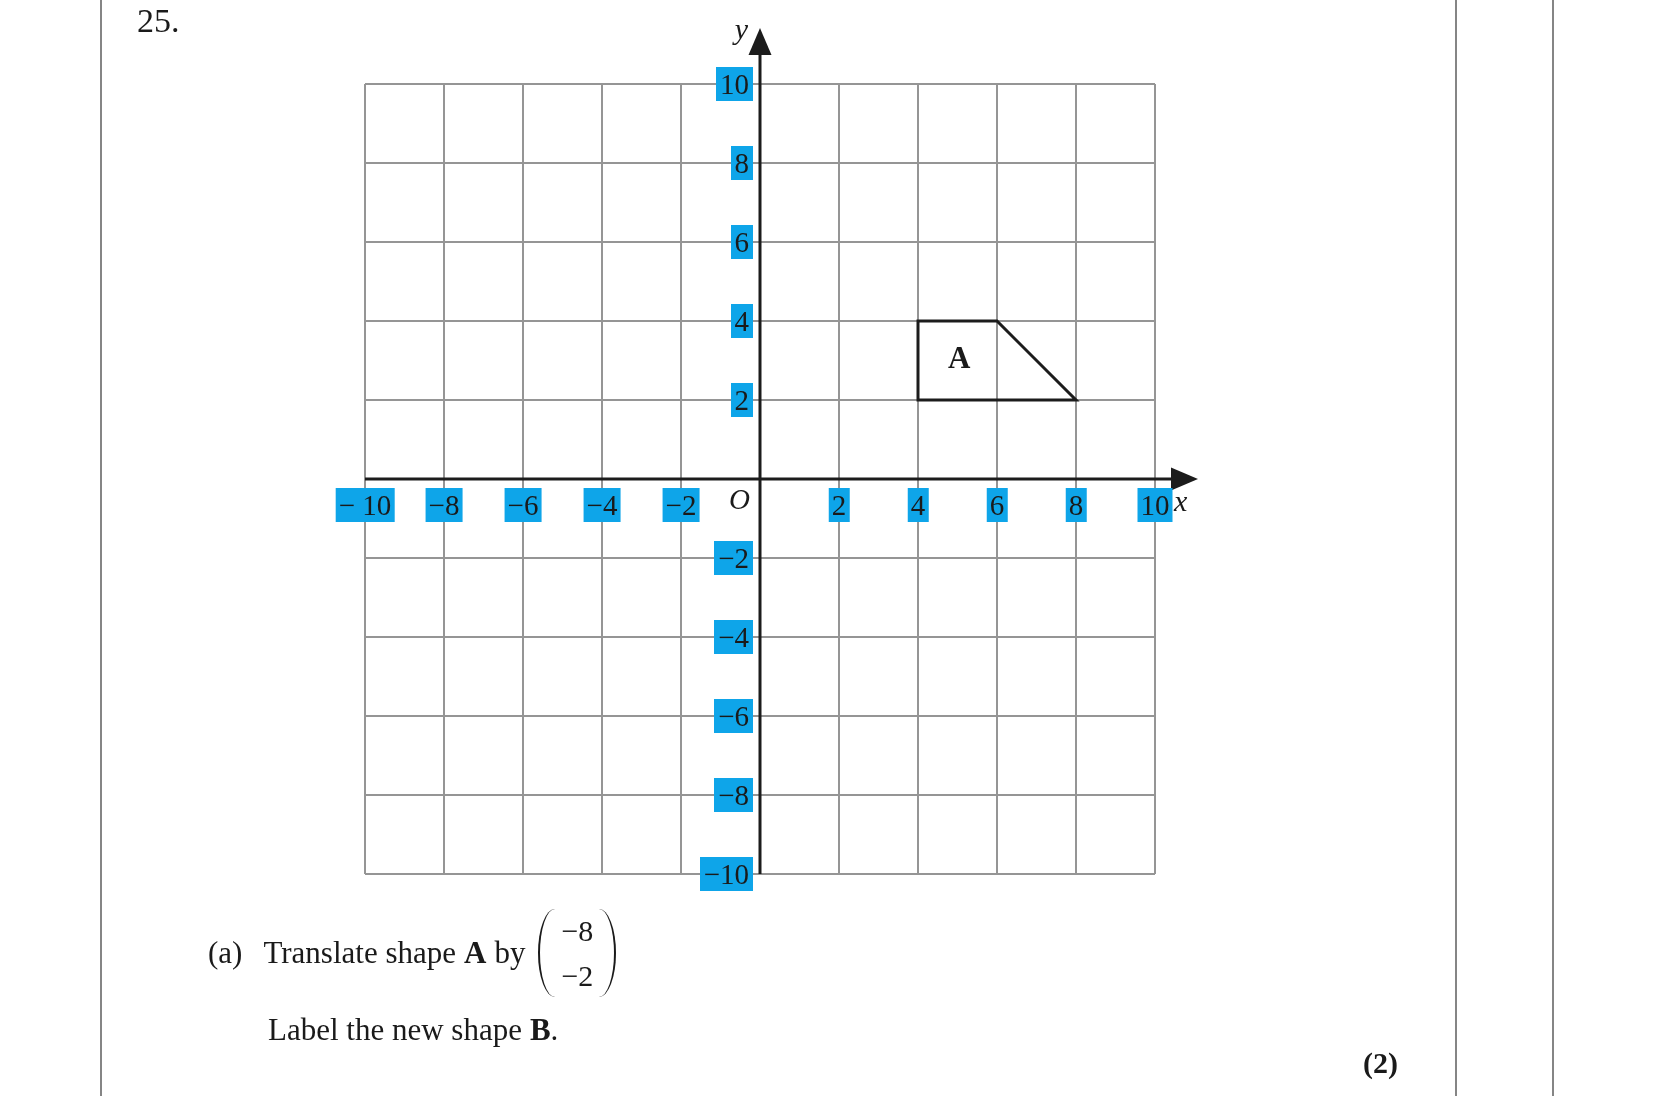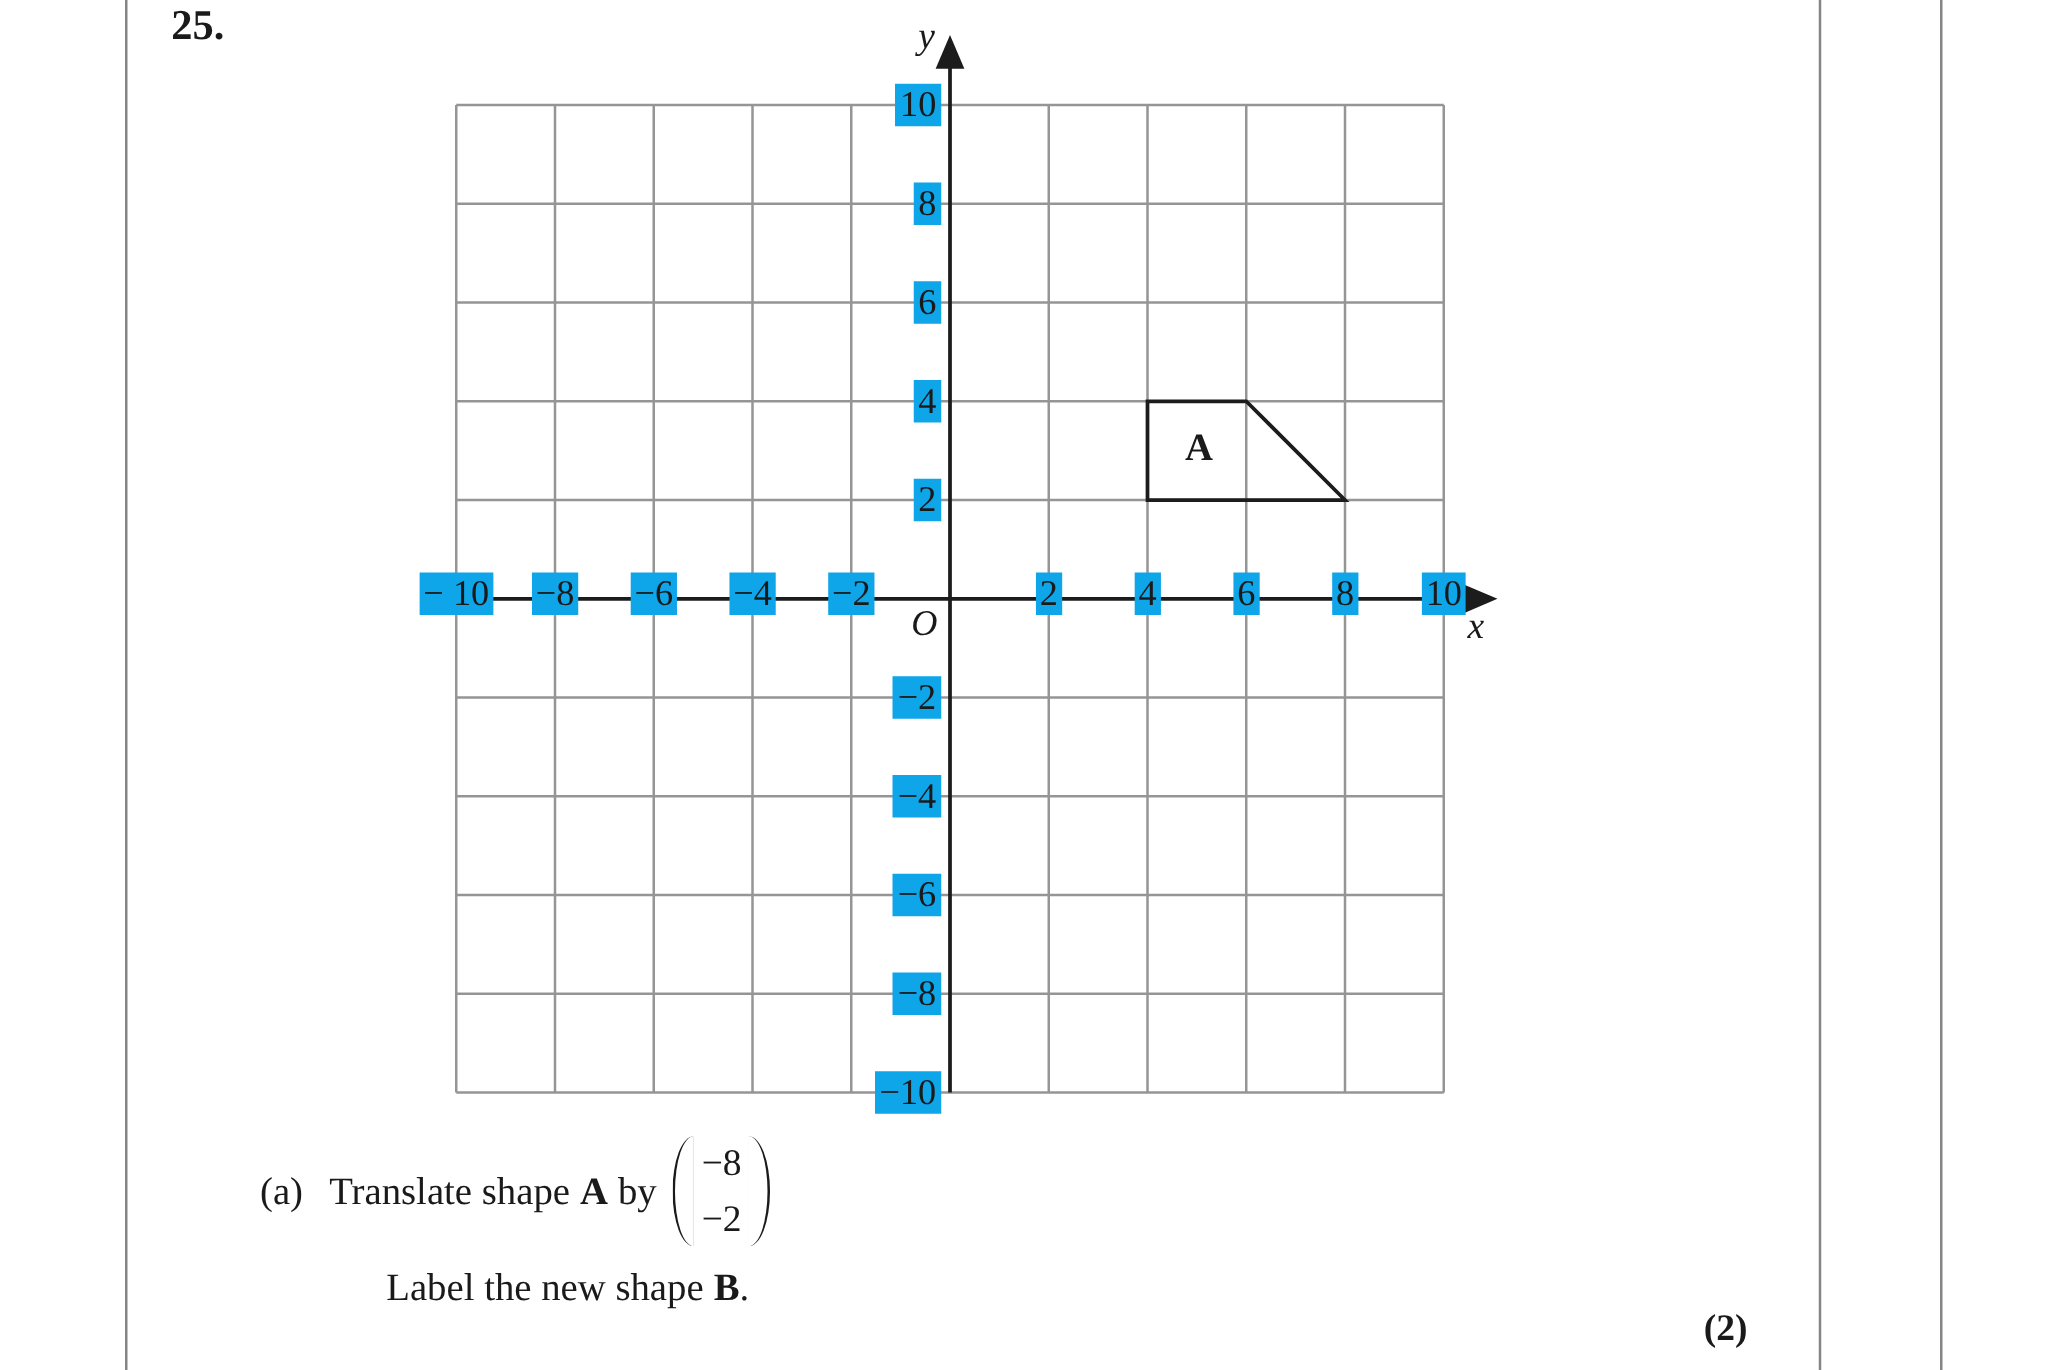--- a/index.html
+++ b/index.html
@@ -3,40 +3,40 @@
 <meta charset="utf-8">
 <style>
   html,body{margin:0;padding:0;}
   body{
     width:1654px;height:1096px;position:relative;overflow:hidden;
     background:#ffffff;color:#1a1a1a;
     font-family:"Liberation Serif", serif;
   }
   .vline{position:absolute;top:0;bottom:0;width:2px;background:#858585;}
   #grid-svg{position:absolute;left:0;top:0;}
-  .qnum{position:absolute;left:137px;top:2px;font-size:34px;font-weight:bold;}
+  .qnum{position:absolute;left:137px;top:2px;font-size:34px;font-weight:normal;}
   .marks{position:absolute;left:1363px;top:1046px;font-size:30px;font-weight:bold;}
   .tk{position:absolute;font-size:29px;line-height:34px;background:#0ea5e9;white-space:nowrap;}
-  .xt{top:458px;transform:translateX(-50%);padding:0 3px;}
+  .xt{top:488px;transform:translateX(-50%);padding:0 3px;}
   .yt{right:901px;text-align:right;padding:0 4px;}
   .origin{position:absolute;right:902px;top:482px;font-size:29px;line-height:34px;font-style:italic;background:#ffffff;padding:0 2px;}
   .xlab{position:absolute;left:1174px;top:484px;font-size:30px;line-height:34px;font-style:italic;}
   .ylab{position:absolute;right:906px;top:12px;font-size:30px;line-height:34px;font-style:italic;}
   .shape-label{position:absolute;left:948px;top:340px;font-size:31px;font-weight:bold;}
   .line1{position:absolute;left:208px;top:906px;height:94px;display:flex;align-items:center;font-size:31px;}
   .line1 .part{margin-right:21px;}
   .line1 .gap{margin-right:8px;}
   .bold{font-weight:bold;}
   .vector{display:inline-flex;align-items:center;margin-left:13px;}
   .paren{width:15px;height:88px;}
   .paren.l{border-left:2.5px solid #1a1a1a;border-radius:100% 0 0 100% / 50% 0 0 50%;}
   .paren.r{border-right:2.5px solid #1a1a1a;border-radius:0 100% 100% 0 / 0 50% 50% 0;}
   .vnums{display:flex;flex-direction:column;justify-content:center;padding:0 6px;font-size:30px;line-height:45px;text-align:center;}
   .line2{position:absolute;left:268px;top:1012px;font-size:31px;line-height:36px;}
-  .line2 .gap{margin-right:8px;margin-left:41px;}
+  .line2 .gap{margin-right:8px;}
 </style>
 </head>
 <body>
 
 <div class="vline" style="left:100px"></div>
 <div class="vline" style="left:1455px"></div>
 <div class="vline" style="left:1552px"></div>
 
 <div class="qnum">25.</div>
 

